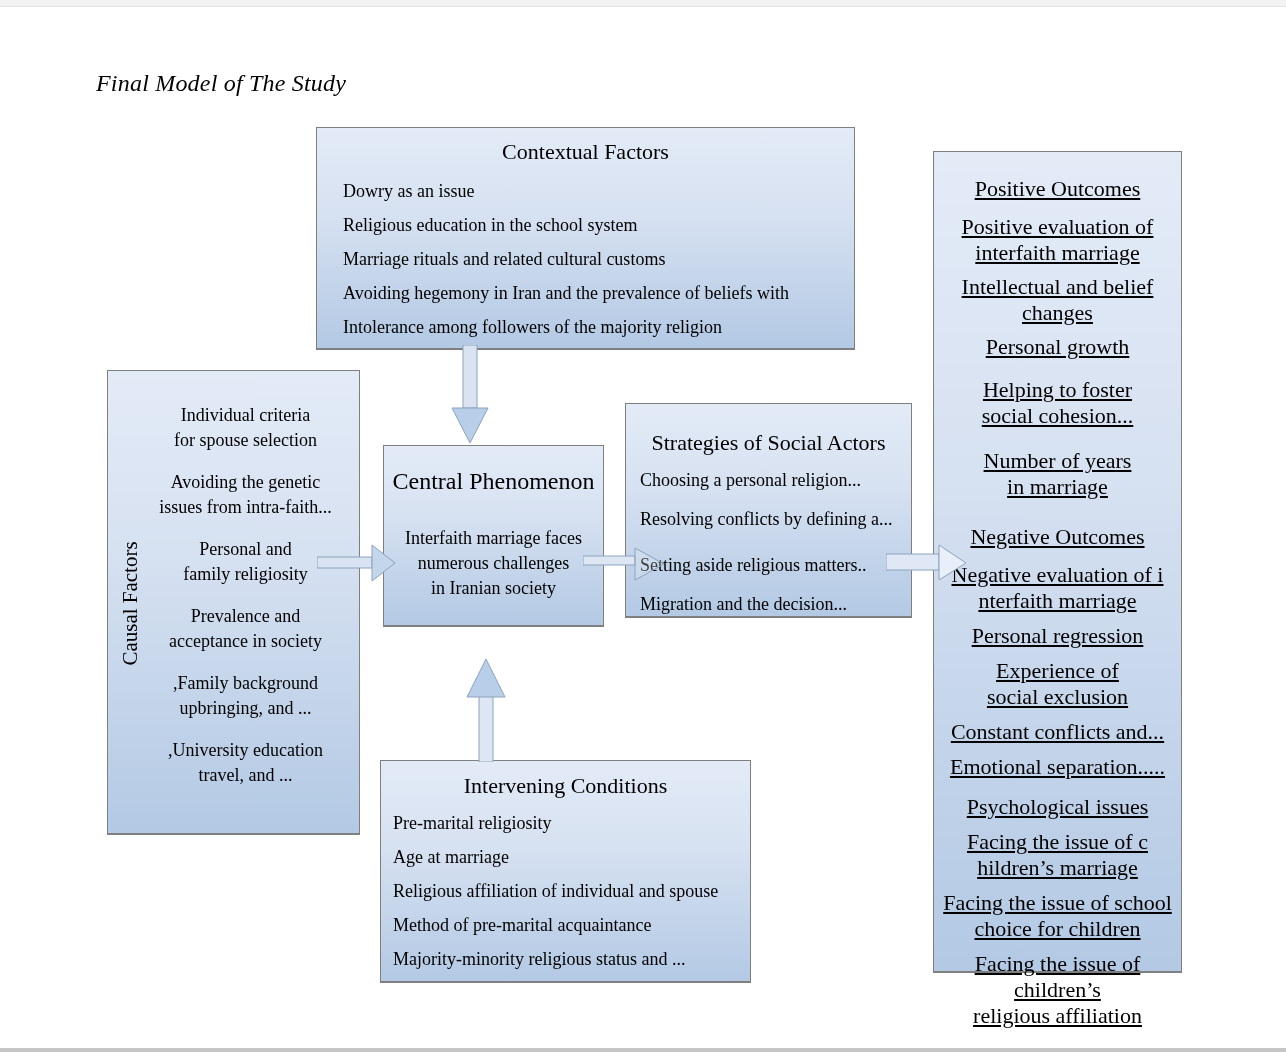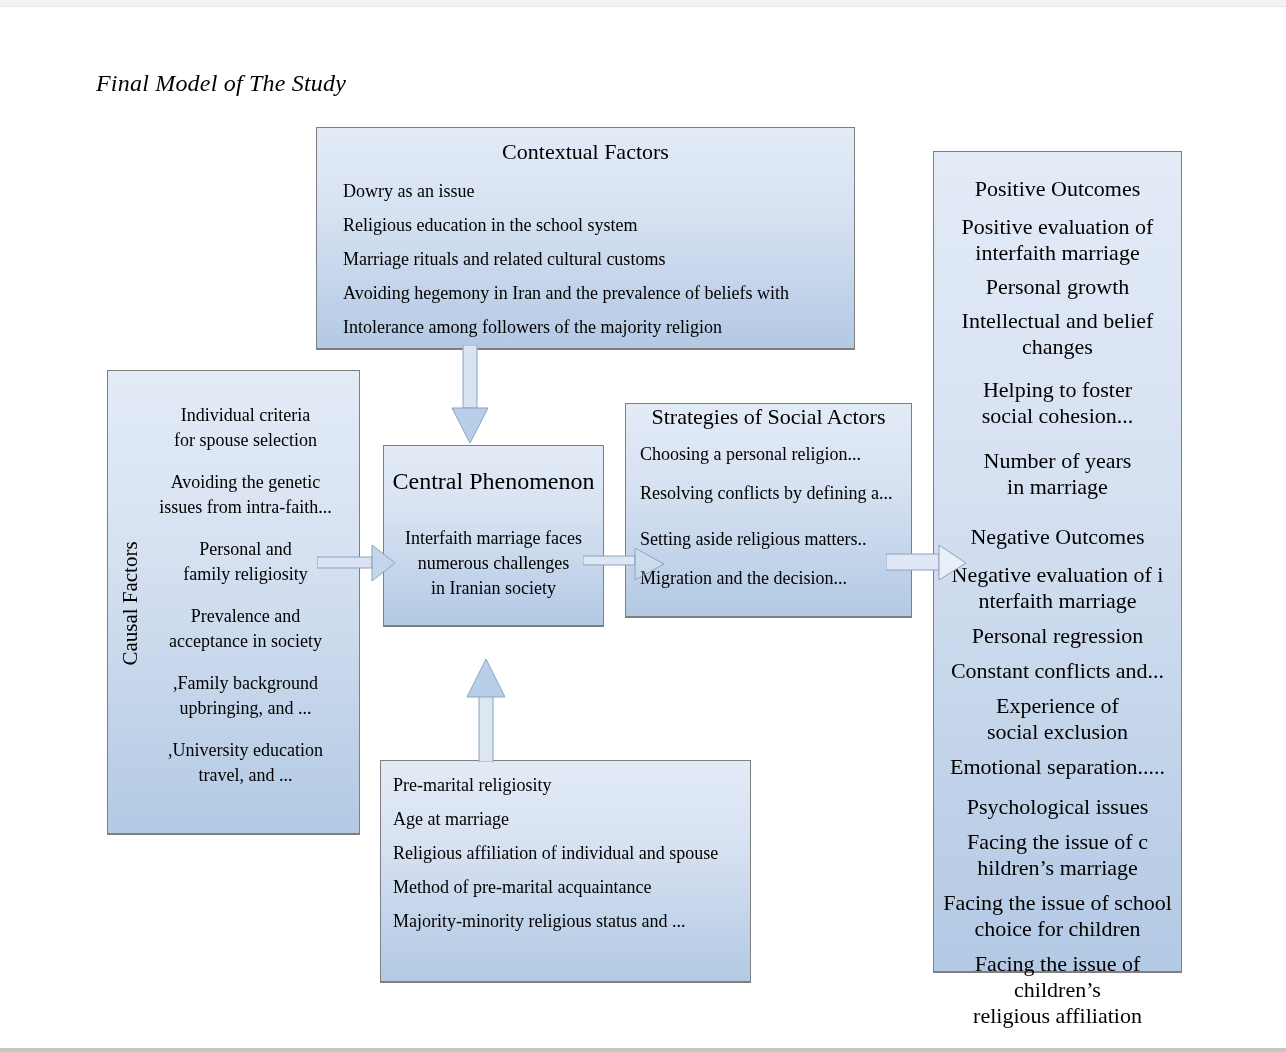--- a/index.html
+++ b/index.html
@@ -41,33 +41,33 @@
   }
   .cau-items .item{line-height:25px;margin-bottom:17px;}
 
   
   .cen{left:383px;top:445px;width:221px;height:182px;text-align:center;}
   .cen .box-title{font-size:24px;margin-top:22px;}
   .cen-body{margin-top:31px;font-size:18px;line-height:25px;white-space:pre-line;}
 
   
   .str{left:625px;top:403px;width:287px;height:215px;}
-  .str .box-title{margin-top:0;}
+  .str .box-title{margin-top:26px;}
   .str-items{margin:15px 12px 0 14px;font-size:18px;}
   .str-items .item{margin-bottom:20px;line-height:19px;}
   .str-items .item:nth-child(3){margin-top:27px;}
 
   
   .inv{left:380px;top:760px;width:371px;height:223px;}
   .inv .box-title{margin-top:12px;}
   .inv-items{margin:15px 0 0 12px;font-size:18px;}
   .inv-items .item{margin-bottom:15px;line-height:19px;}
 
   
-  .out{left:933px;top:151px;width:249px;height:822px;text-align:center;}
+  .out{left:933px;top:151px;width:249px;height:822px;text-align:center;text-decoration:underline;}
   .out .box-title{margin-top:24px;}
   .out-items{margin-top:12px;font-size:22px;}
   .out-items .item{line-height:26px;margin-bottom:8px;}
   .pos-items .item:nth-child(4){margin-top:17px;}
   .pos-items .item:nth-child(5){margin-top:19px;}
   .neg-title{margin-top:26px;}
   .neg-items .item{margin-bottom:9px;}
   .neg-items .item:nth-child(6){margin-top:14px;}
 
   .arrow{position:absolute;z-index:5;}
@@ -124,49 +124,50 @@
     <div class="box-title">Strategies of Social Actors</div>
     <div class="str-items">
       <div class="item">Choosing a personal religion...</div>
       <div class="item">Resolving conflicts by defining a...</div>
       <div class="item">Setting aside religious matters..</div>
       <div class="item">Migration and the decision...</div>
     </div>
   </div>
 
   <div class="box inv">
+    <div class="box-title">Intervening Conditions</div>
     <div class="inv-items">
       <div class="item">Pre-marital religiosity</div>
       <div class="item">Age at marriage</div>
       <div class="item">Religious affiliation of individual and spouse</div>
       <div class="item">Method of pre-marital acquaintance</div>
       <div class="item">Majority-minority religious status and ...</div>
     </div>
   </div>
 
   <div class="box out">
     <div class="box-title">Positive Outcomes</div>
     <div class="out-items pos-items">
       <div class="item">Positive evaluation of
 interfaith marriage</div>
+      <div class="item">Intellectual and belief changes</div>
       <div class="item">Personal growth</div>
-      <div class="item">Intellectual and belief changes</div>
       <div class="item">Helping to foster
 social cohesion...</div>
       <div class="item">Number of years
 in marriage</div>
     </div>
     <div class="box-title neg-title">Negative Outcomes</div>
     <div class="out-items neg-items">
       <div class="item">Negative evaluation of i
 nterfaith marriage</div>
       <div class="item">Personal regression</div>
-      <div class="item">Constant conflicts and...</div>
       <div class="item">Experience of
 social exclusion</div>
+      <div class="item">Constant conflicts and...</div>
       <div class="item">Emotional separation.....</div>
       <div class="item">Psychological issues</div>
       <div class="item">Facing the issue of c
 hildren’s marriage</div>
       <div class="item">Facing the issue of school
 choice for children</div>
       <div class="item">Facing the issue of children’s
 religious affiliation</div>
     </div>
   </div>

